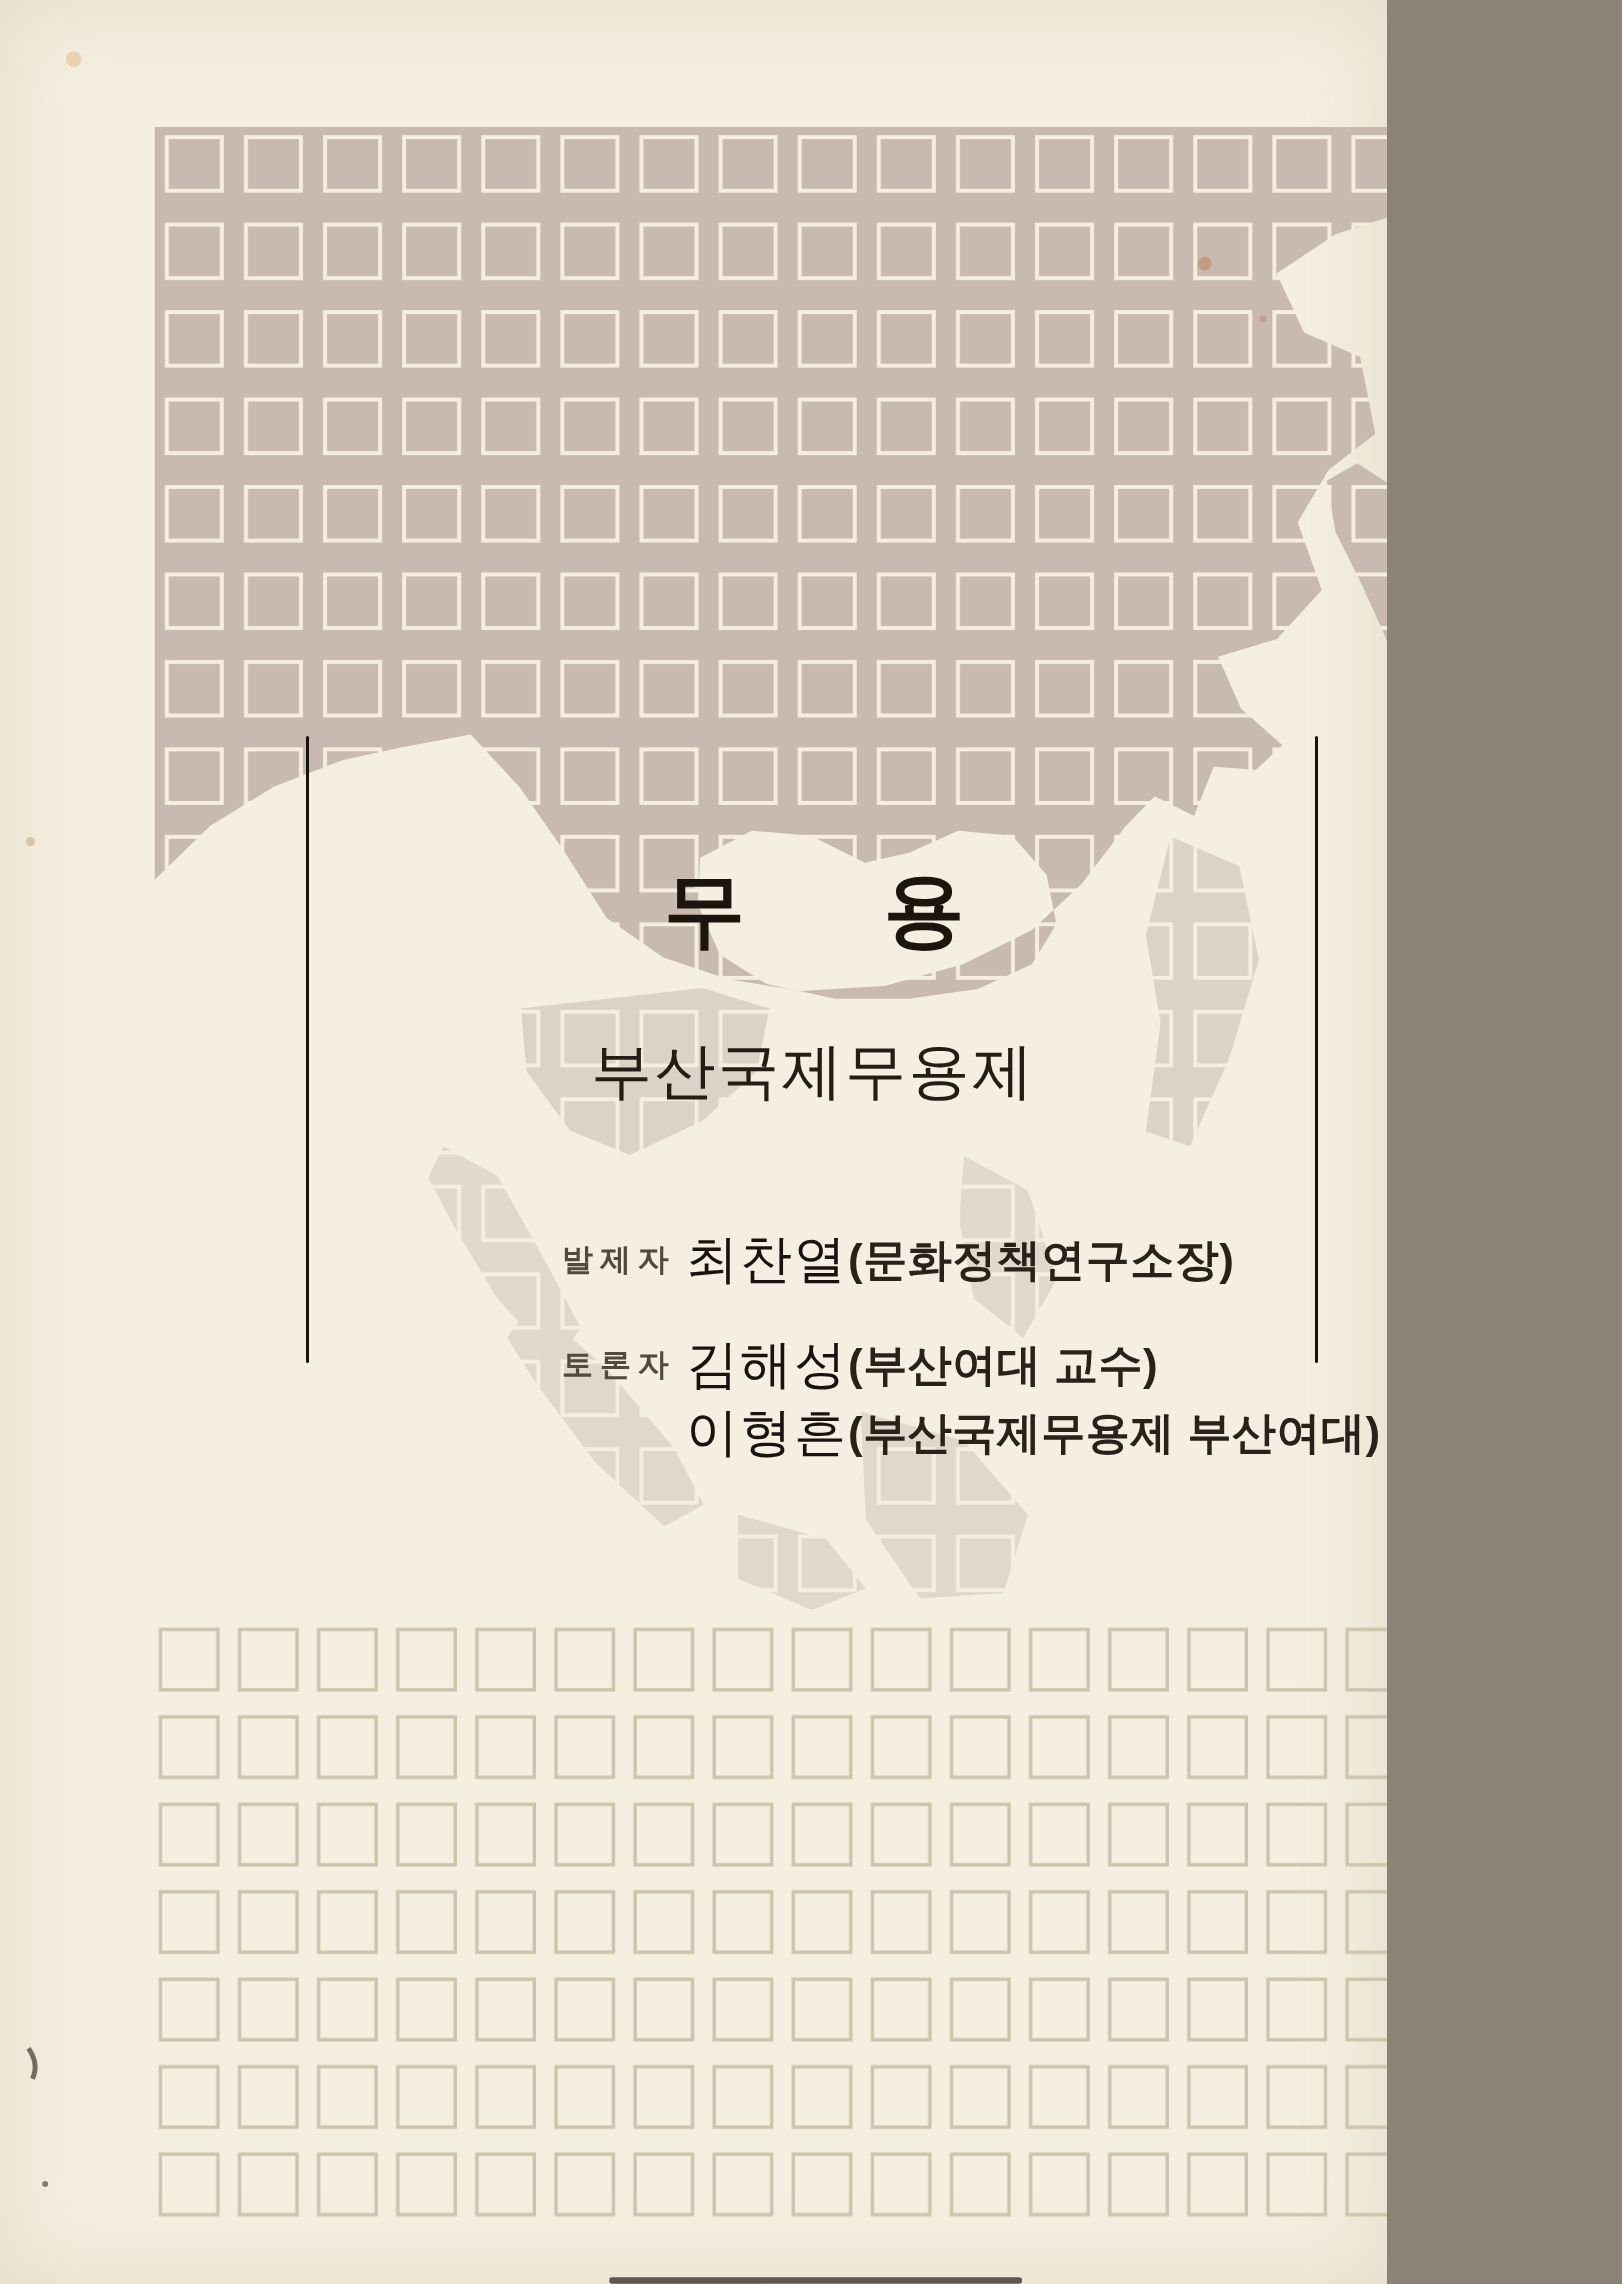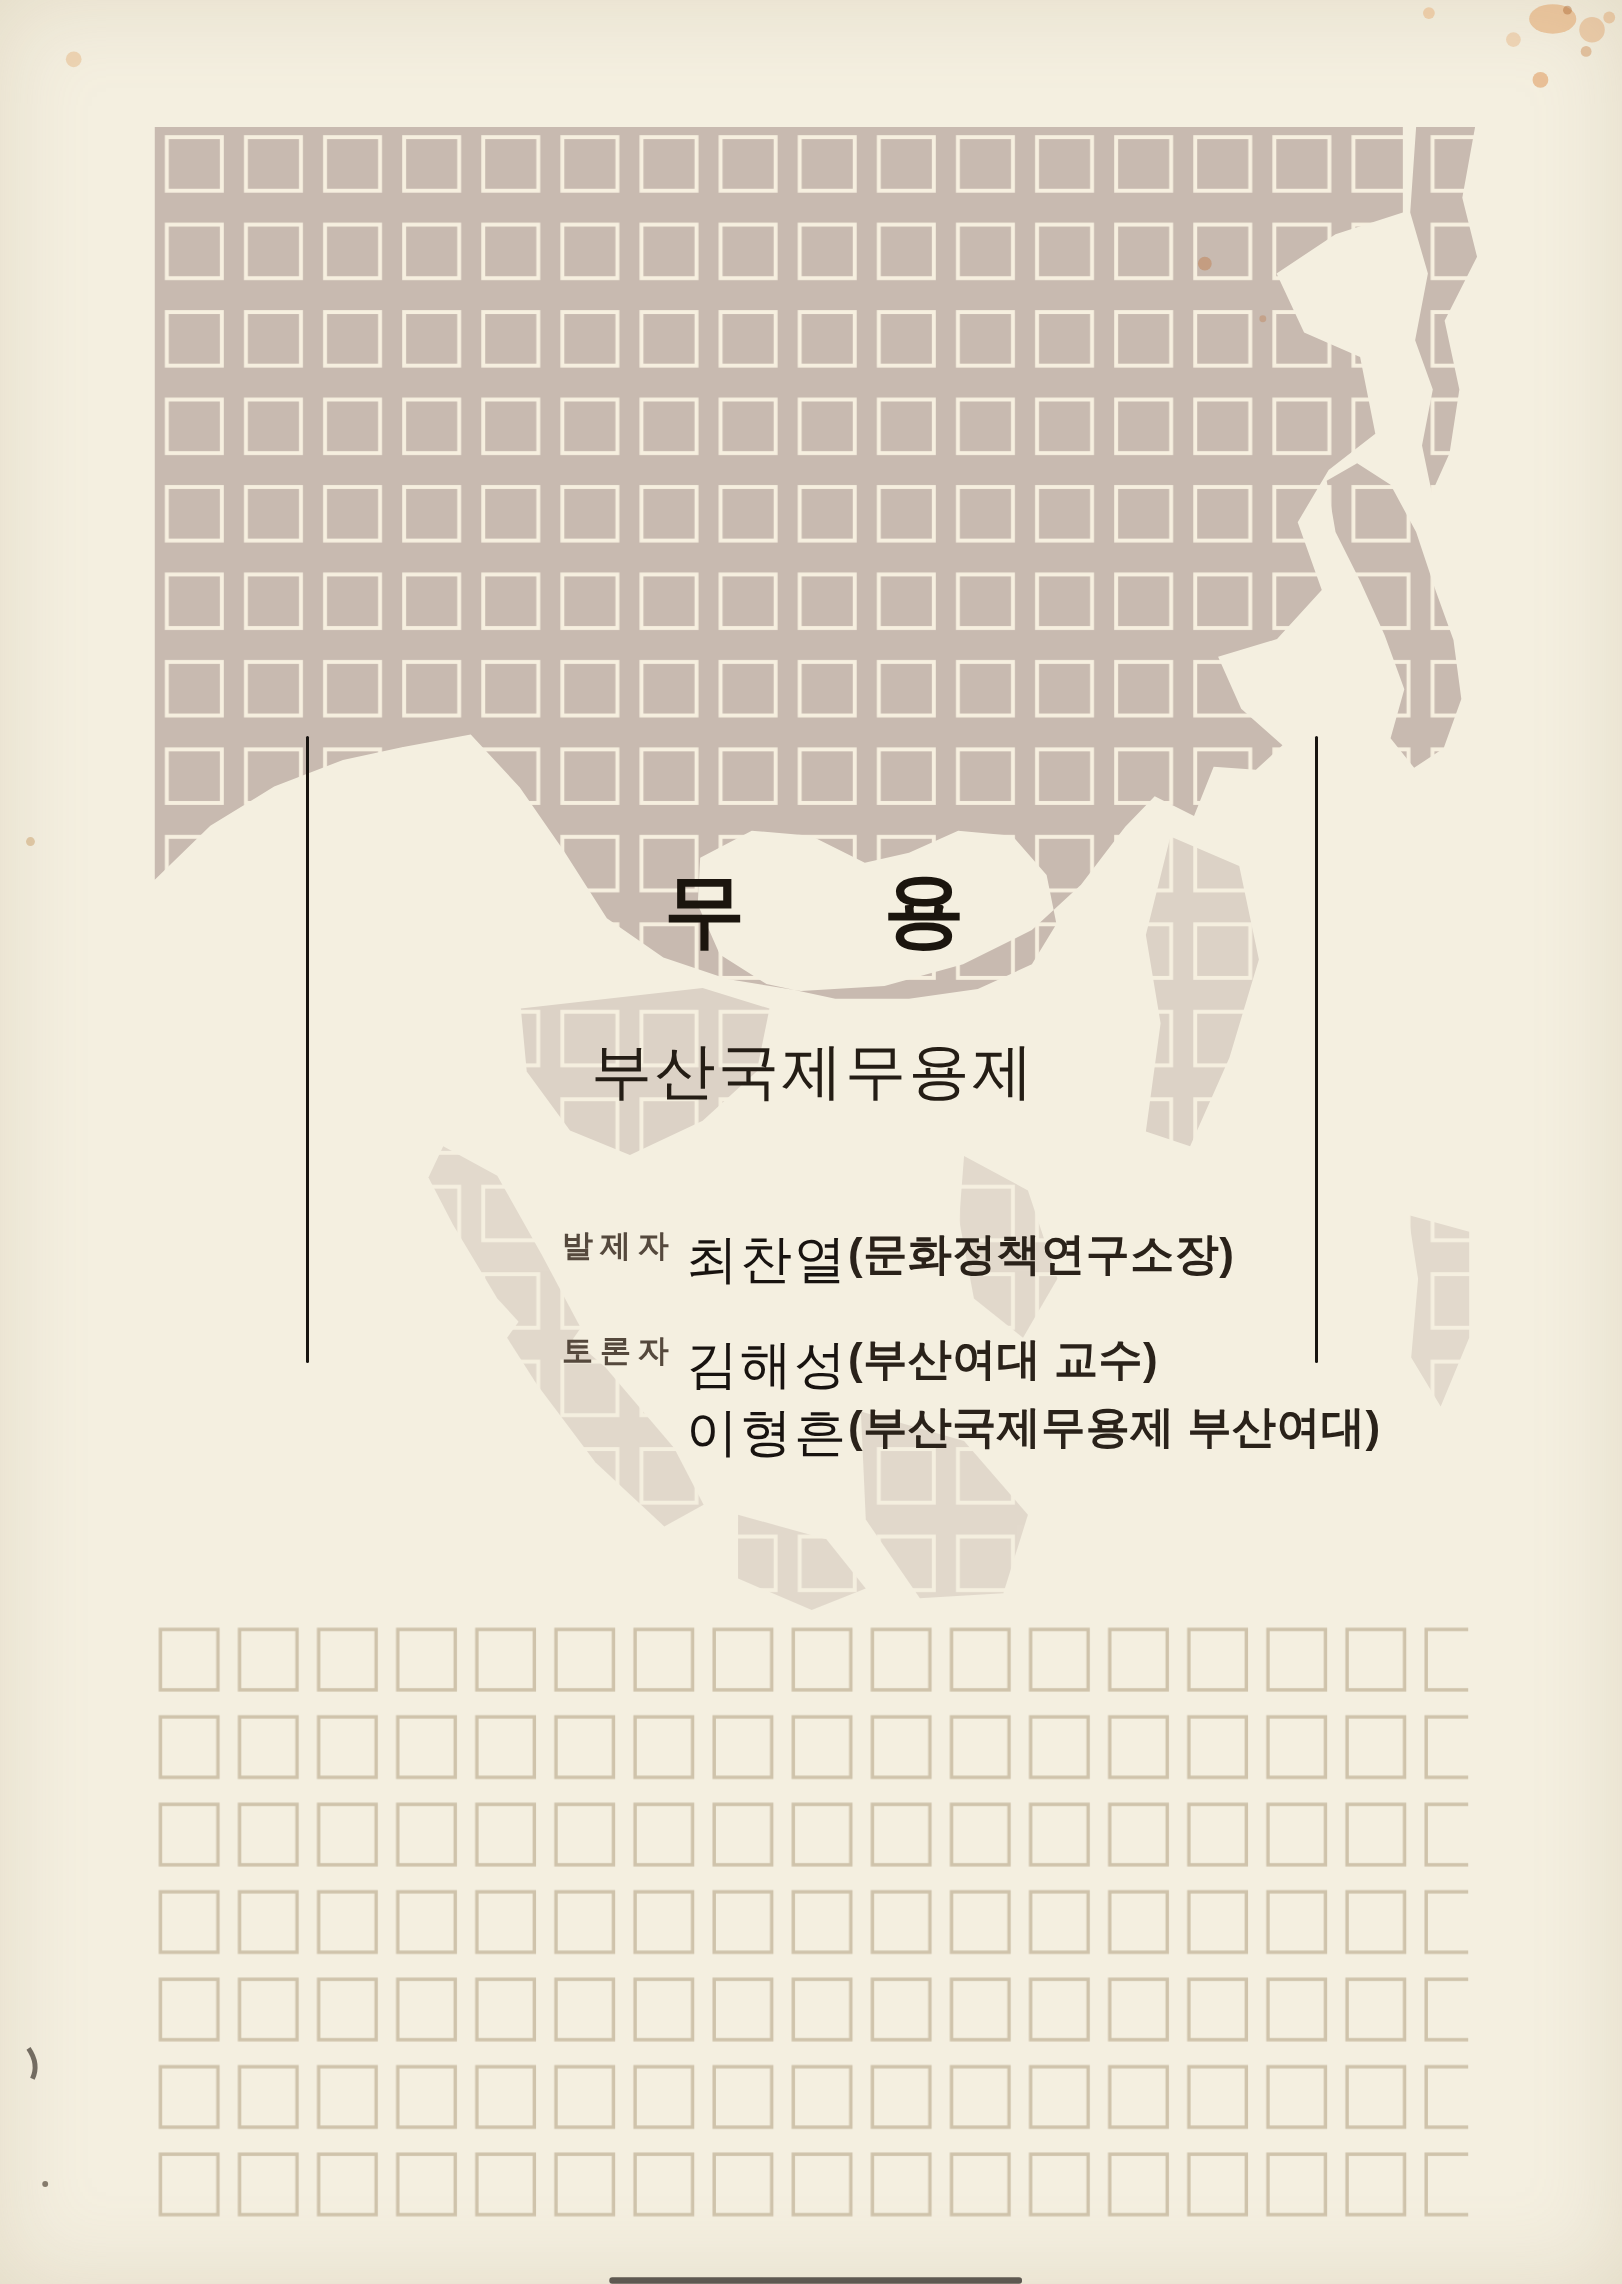--- a/index.html
+++ b/index.html
@@ -1,18 +1,18 @@
 <!DOCTYPE html>
 <html lang="ko" style="font-size:7.9px"><head>
 <meta charset="utf-8">
 <style>
   html,body{margin:0;padding:0;background:#8a8378;}
   #page{
     position:relative;
-    width:1622px;height:2284px;
+    width:1387px;height:2284px;
     background:#f4efe0;
     overflow:hidden;
     font-family:"Liberation Sans","DejaVu Sans",sans-serif;
     box-shadow:inset 0 0 88px rgba(170,150,110,0.22);
   }
   #decor{position:absolute;left:0;top:0;width:1622px;height:2284px;display:block;}
   .vrule{
     position:absolute;top:736px;width:2.5px;height:627px;
     background:#181410;border-radius:1.5px;
   }
@@ -25,21 +25,21 @@
     white-space:nowrap;
   }
   .subtitle{
     position:absolute;left:591px;top:1041px;width:442px;
     margin:0;font-size:61px;line-height:1;font-weight:400;
     letter-spacing:2.5px;text-align:center;color:#241d15;
     white-space:nowrap;
   }
   .roles{position:absolute;left:562px;top:1225px;width:885px;}
   .role-row{
-    position:absolute;left:0;display:flex;align-items:flex-start;
+    position:absolute;left:0;display:flex;align-items:center;
     white-space:nowrap;
   }
   .role-row.r0{top:0;}
   .role-row.r1{top:105px;}
   .role-row.r2{top:173px;}
   .role-label{
     display:inline-block;width:124px;
     font-size:31px;font-weight:700;letter-spacing:6.9px;
     color:#55493d;
   }

